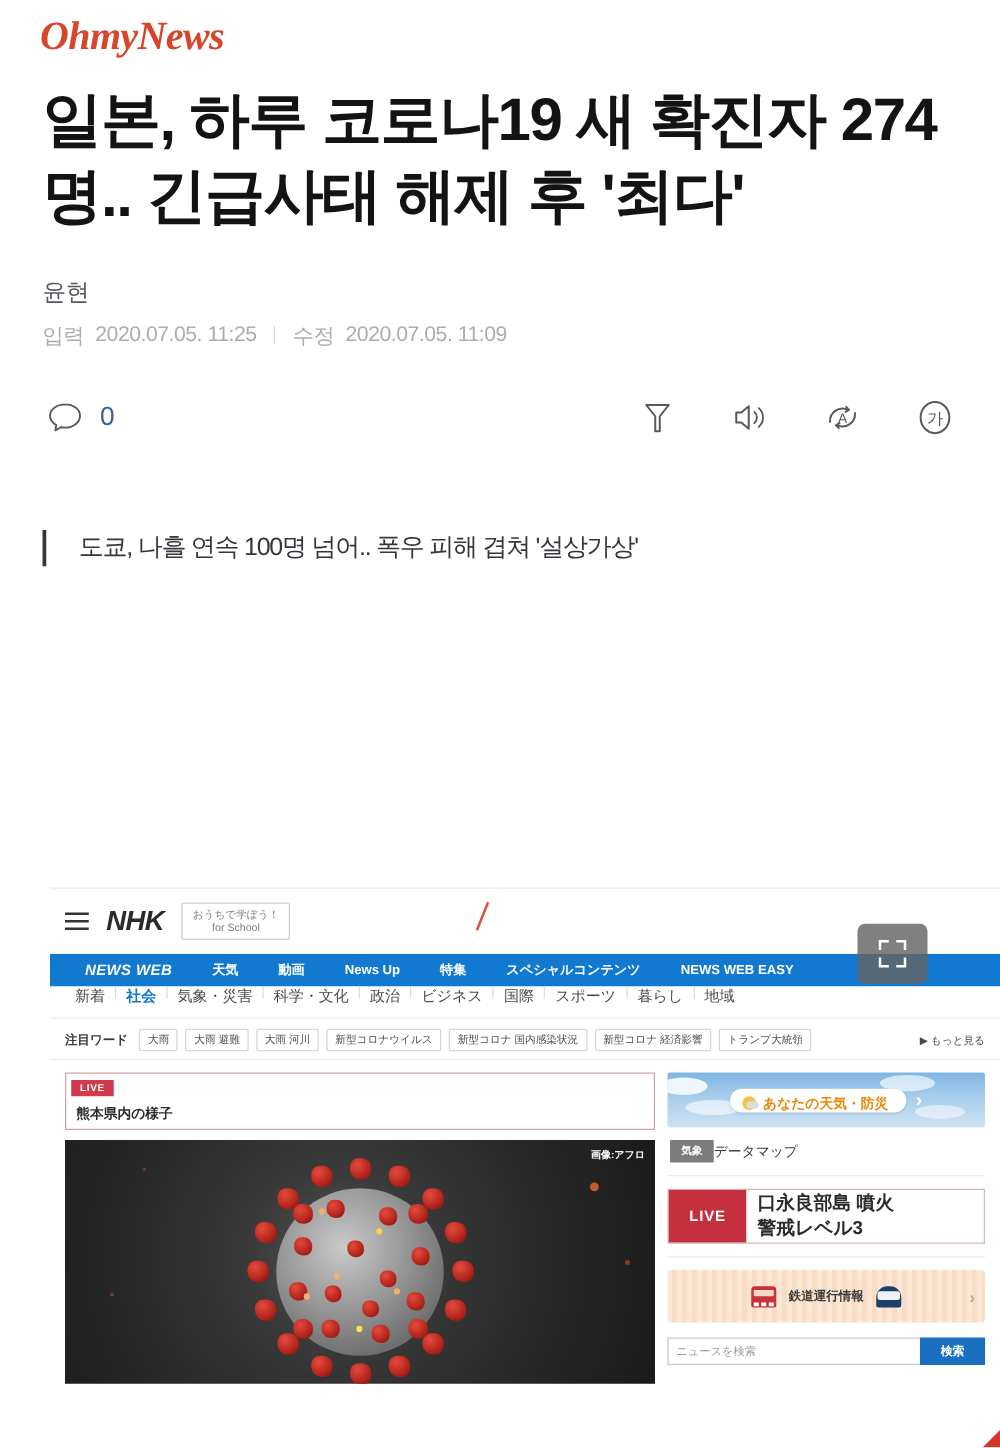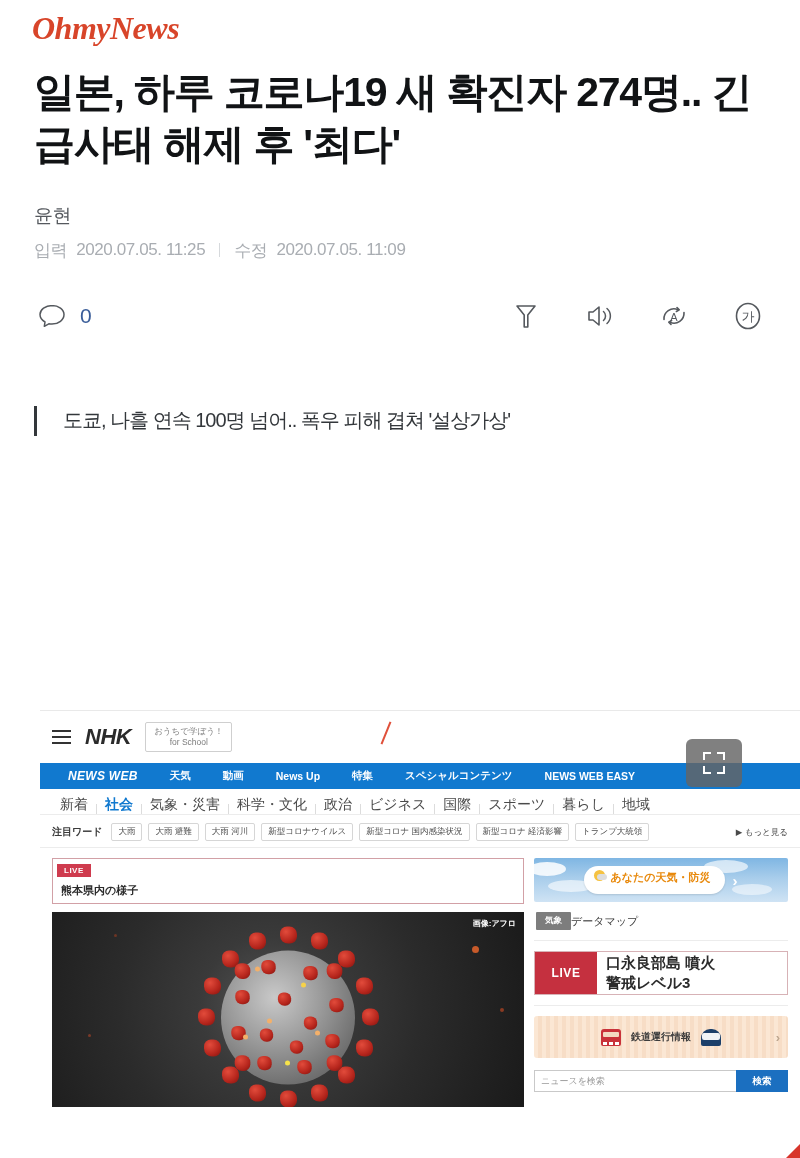--- a/index.html
+++ b/index.html
@@ -22,21 +22,21 @@
     font-size: 32px;
     color: #d8452a;
     letter-spacing: -0.5px;
     line-height: 1;
     display: inline-block;
   }
 
   
   .headline {
     margin: 22px 34px 4px 34px;
-    font-size: 41px;
+    font-size: 48px;
     font-weight: 700;
     line-height: 1.28;
     color: #111315;
     letter-spacing: -1.2px;
   }
 
   
   .byline {
     margin: 32px 34px 0 34px;
   }
@@ -158,23 +158,23 @@
     font-weight: 700;
     padding-left: 12px;
     gap: 0;
   }
   .nhk-nav .nav-item { padding: 0 16px; white-space: nowrap; }
   .nhk-nav .nav-item.brandish { font-style: italic; font-size: 12px; letter-spacing: 0.3px; }
 
   .nhk-sub {
     height: 26px;
     display: flex;
-    align-items: flex-end;
+    align-items: flex-start;
     padding-left: 12px;
-    font-size: 14px;
+    font-size: 12px;
     color: #4a4a4a;
     border-bottom: 1px solid #ececec;
   }
   .nhk-sub .sub-item { padding: 0 8px; white-space: nowrap; }
   .nhk-sub .sub-item.active { color: #1179cf; font-weight: 700; }
   .nhk-sub .sub-div { width:1px; height:10px; background:#dcdcdc; }
 
   .keywords {
     padding: 8px 12px 6px 12px;
     display: flex;
@@ -272,22 +272,22 @@
     position: relative;
     overflow: hidden;
   }
   .cloud {
     position:absolute; background:rgba(255,255,255,.85); border-radius:50%;
   }
   .weather-pill {
     position: relative;
     background: #fff;
     border-radius: 20px;
-    padding: 4px 14px 9px 10px;
-    display: flex; gap: 5px;
+    padding: 4px 14px 0 10px;
+    display: flex; align-items: center; gap: 5px;
     font-size: 11px; font-weight: 700; color: #e8890c;
     z-index: 3;
     box-shadow: 0 1px 2px rgba(0,0,0,.12);
   }
   .mini-sun { width:11px; height:11px; border-radius:50%; background:#f5c242; display:inline-block; position:relative; }
   .mini-sun::after { content:""; position:absolute; left:3px; top:4px; width:10px; height:6px; background:#ddd; border-radius:6px; }
   .chev { color:#fff; font-size:15px; font-weight:700; z-index:3; margin-left:8px; }
 
   .side-row {
     display: flex; align-items: center; 

